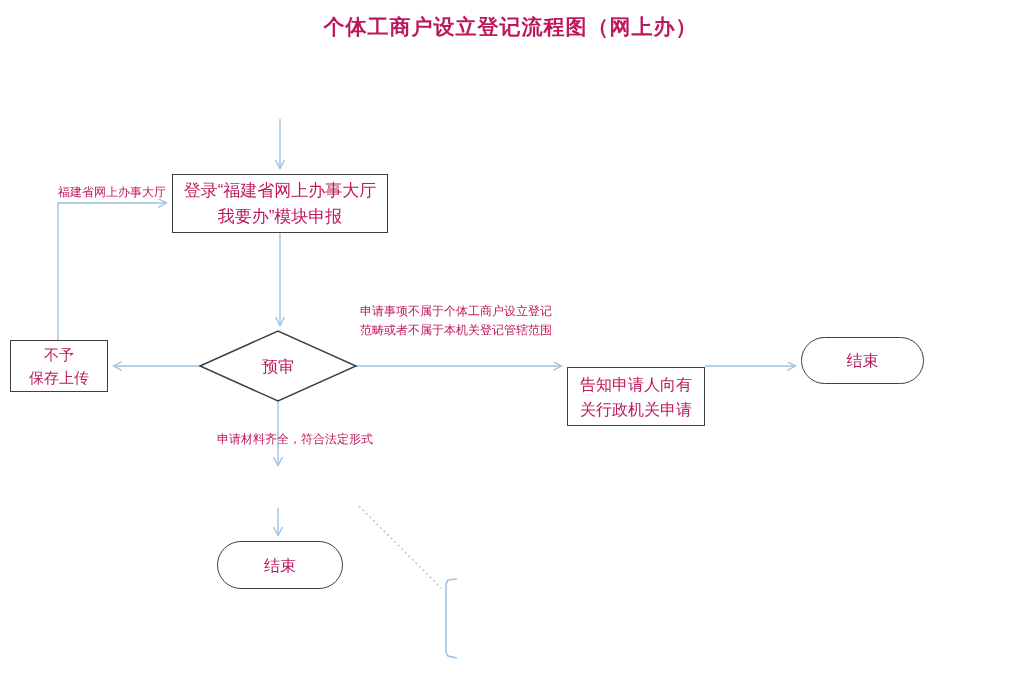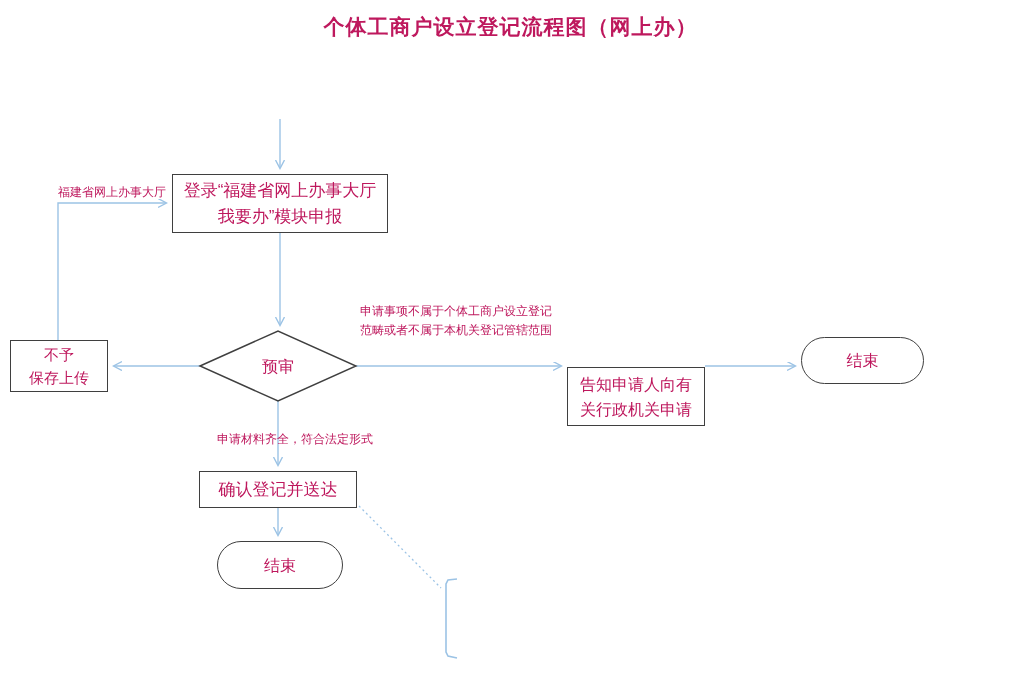--- a/index.html
+++ b/index.html
@@ -110,21 +110,20 @@
   <div class="diamond-label fs16" style="left:228px; top:353px; width:100px; height:26px;">预审</div>
 
   <div class="node rect fs15" style="left:10px; top:340px; width:98px; height:52px;">不予
 保存上传</div>
 
   <div class="node rect fs16" style="left:567px; top:337px; width:138px; height:59px;margin-top:30px;">告知申请人向有
 关行政机关申请</div>
 
   <div class="node stadium fs16" style="left:801px; top:337px; width:123px; height:47px;">结束</div>
 
-  <div class="node rect fs17" style="left:199px; top:471px; width:158px; height:37px;">确认登记并送达</div>
 
   <div class="node stadium fs16" style="left:217px; top:541px; width:126px; height:48px;">结束</div>
 
   <div class="label fs12" style="left:47px; top:183px; width:130px; text-align:center;">福建省网上办事大厅</div>
 
 
   <div class="label fs12" style="left:360px; top:302px; width:260px; text-align:left;">申请事项不属于个体工商户设立登记
 范畴或者不属于本机关登记管辖范围</div>
 
   <div class="label fs12" style="left:196px; top:430px; width:190px; text-align:left;margin-left:21px;">申请材料齐全，符合法定形式</div>

